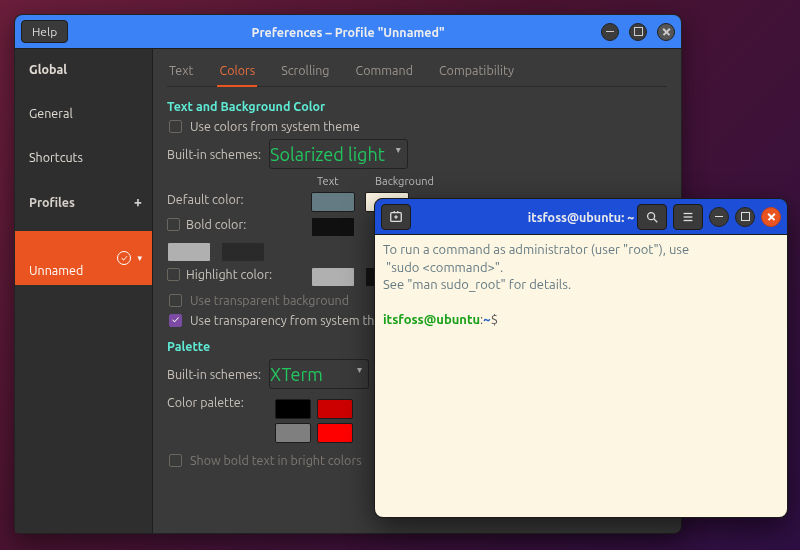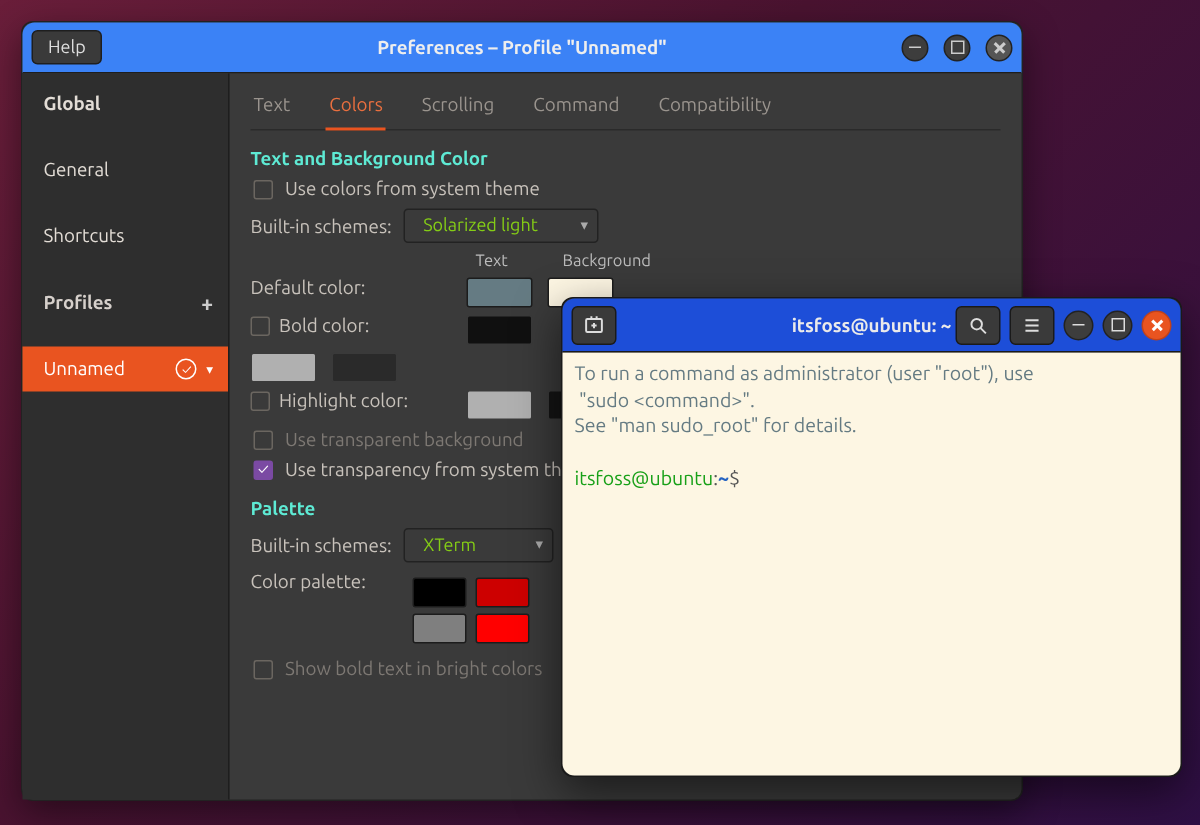--- a/index.html
+++ b/index.html
@@ -36,36 +36,36 @@
   .prefs-body { flex:1; display:flex; }
   .sidebar { width:138px; background:#2e2e2e; border-right:1px solid #1e1e1e; display:flex; flex-direction:column; padding-top:4px;gap:12px;}
   .side-item { padding:9px 14px; color:#e3ddd6; font-size:12.5px; }
   .side-item.bold { font-weight:700; }
   .side-profiles { display:flex; justify-content:space-between; align-items:center; padding:9px 10px 9px 14px; font-weight:700;}
   .side-plus { font-size:14px; color:#ccc;}
   .side-profile-row {
     background:#e95420; color:#fff; padding:8px 10px 8px 14px;
     display:flex; align-items:center; gap:6px;
   }
-  .side-profile-row .name{flex:1;}
+  .side-profile-row .name{flex:1;margin-top:24px;}
   .circ-check{width:14px;height:14px;border:1.5px solid #fff;border-radius:50%;display:inline-flex;align-items:center;justify-content:center;font-size:9px;}
   .chev-down{font-size:9px;}
   .content { flex:1; padding:0 14px 10px 14px; overflow:hidden;}
   .tabs { display:flex; gap:22px; padding:8px 0 0 0; border-bottom:1px solid #2a2a2a;}
   .tab { padding:6px 2px 8px 2px; color:#9a948e; font-size:12.5px;}
   .tab.active{ color:#e96f3f; border-bottom:2px solid #e95420; margin-bottom:-1px;}
   h4.section{ color:#5eead4; font-weight:700; margin:12px 0 6px 0; font-size:12.5px;}
   .row{ display:flex; align-items:center; gap:8px; margin:6px 0;}
   .row.indent{ margin-left:2px;text-align:right;}
   .cb{width:13px;height:13px;border:1px solid #6b6660;border-radius:2px;display:inline-flex;align-items:center;justify-content:center;}
   .cb.checked{background:#7b4aa3;border-color:#7b4aa3;}
   .cb.checked::after{content:'✓';color:#fff;font-size:10px;line-height:1;}
   .dim label, .dim{ color:#7d7873;}
   label{font-size:12.5px;color:#c8c2bb;}
-  .select{ background:#3a3a3a; border:1px solid #222; border-radius:3px; padding:4px 22px 4px 12px; position:relative; color:#84cc16; min-width:130px; font-size:12px;}
+  .select{ background:#3a3a3a; border:1px solid #222; border-radius:3px; padding:4px 22px 4px 0; position:relative; color:#22c55e; min-width:130px; font-size:18px;}
   .select::after{content:'▾'; position:absolute; right:6px; top:4px; color:#aaa; font-size:10px;}
   .tbg-head{display:flex;gap:14px;margin-left:150px;margin-top:4px;}
   .tbg-head span{width:44px;color:#bbb;font-size:11px;}
   .grid-row{display:flex;align-items:flex-start;gap:10px;margin:5px 0;}
   .grid-row .lbl{width:134px;text-align:left;color:#c8c2bb;font-size:12.5px;display:flex;align-items:center;gap:6px;}
   .swatch{width:44px;height:20px;border:1px solid #1c1c1c;border-radius:2px;}
   .swatch.disabled{border-color:#3a3a3a;}
   .palette-row{display:flex;gap:6px;margin:4px 0 4px 0;}
   .palette-row .swatch{width:36px;}
   
@@ -80,21 +80,21 @@
   .tb-btn svg{width:14px;height:14px;stroke:#ddd;fill:none;stroke-width:1.5;}
   .term-title{position:absolute;left:50%;transform:translateX(-50%);color:#eaeaea;font-size:12.5px;font-weight:600;}
   .term-right{position:absolute;right:6px;display:flex;gap:6px;align-items:center;}
   .tcircle{width:20px;height:20px;border-radius:50%;display:flex;align-items:center;justify-content:center;color:#ddd;border:1px solid #222;background:#3d3d3d;position:relative;}
   .tcircle.min::before{content:'';width:8px;height:1.5px;background:#ddd;}
   .tcircle.max::before{content:'';width:7px;height:7px;border:1.5px solid #ddd;}
   .tcircle.close{background:#e95420;border-color:#c2421a;}
   .tcircle.close::before,.tcircle.close::after{content:'';position:absolute;width:9px;height:1.5px;background:#fff;}
   .tcircle.close::before{transform:rotate(45deg);} .tcircle.close::after{transform:rotate(-45deg);}
   .term-body{flex:1;background:#fdf6e3;border-radius:0 0 8px 8px;padding:6px 8px;font-family:"Ubuntu Mono","Courier New",monospace;font-size:13px;color:#657b83;line-height:1.35;white-space:pre-wrap;}
-  .prompt-user{color:#18a018;font-weight:normal;text-align:center;}
+  .prompt-user{color:#18a018;font-weight:bold;text-align:center;}
   .prompt-sep{color:#555;}
   .prompt-path{color:#2462c2;font-weight:bold;}
 </style>
 </head>
 <body>
 
 <div class="prefs-window">
   <div class="prefs-titlebar">
     <div class="help-btn">Help</div>
     <div class="prefs-title">Preferences – Profile "Unnamed"</div>

